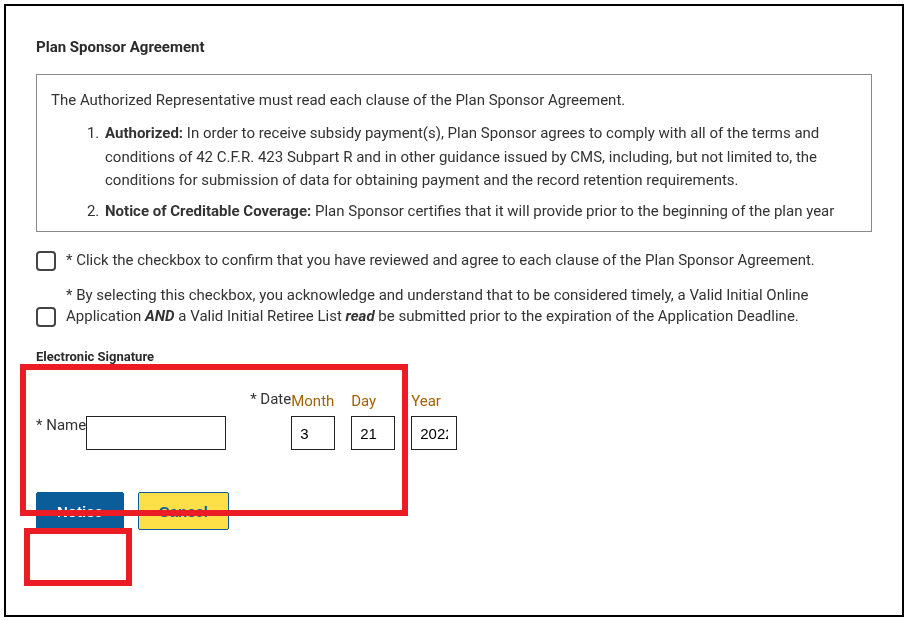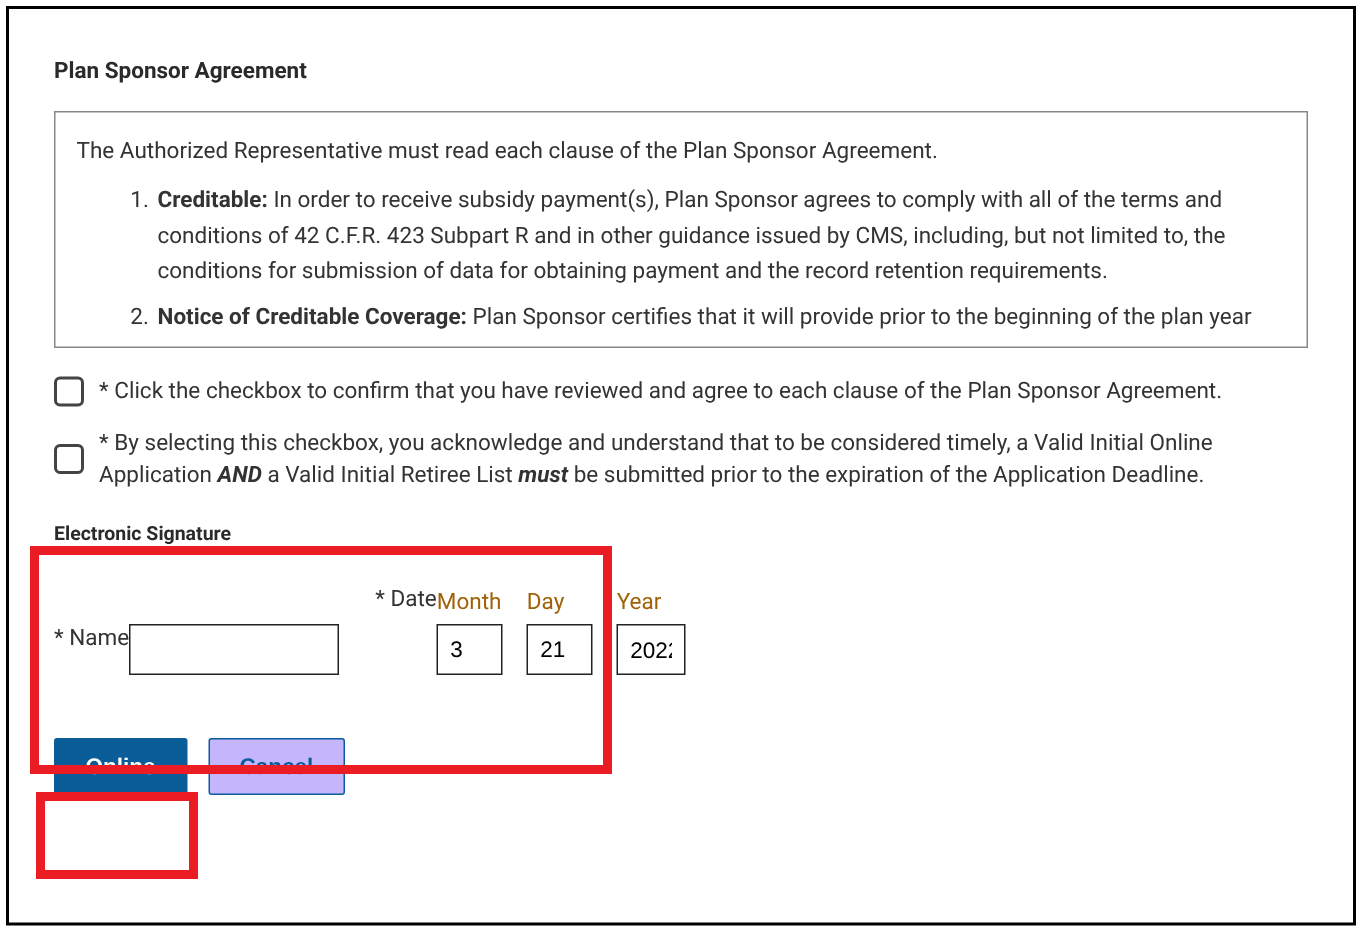--- a/index.html
+++ b/index.html
@@ -50,21 +50,21 @@
     }
     .clause-list li {
       margin-bottom: 8px;
       padding-left: 2px;
     }
     .clause-title {
       font-weight: 700;
     }
     .checkbox-row {
       display: flex;
-      align-items: center;
+      align-items: flex-end;
       gap: 10px;
       margin-top: 18px;
       font-size: 15px;
       color: #333;
       line-height: 1.4;
     }
     .checkbox-row + .checkbox-row {
       margin-top: 14px;
     }
     .cbx {
@@ -130,53 +130,53 @@
       display: inline-flex;
       align-items: center;
       justify-content: center;
     }
     .btn-primary {
       background: #0b5d9a;
       color: #fff;
       border: 1px solid #0b5d9a;
     }
     .btn-secondary {
-      background: #c4b5fd;
+      background: #fde047;
       color: #0b5d9a;
       border: 1.5px solid #0b5d9a;
     }
   </style>
 </head>
 <body>
 
 <div class="outer-border">
 
   <div class="title">Plan Sponsor Agreement</div>
 
   <div class="scroll-pane">
     <div class="intro">The Authorized Representative must read each clause of the Plan Sponsor Agreement.</div>
     <ol class="clause-list">
       <li>
-        <span class="clause-title">Creditable:</span><span> In order to receive subsidy payment(s), Plan Sponsor agrees to comply with all of the terms and conditions of 42 C.F.R. 423 Subpart R and in other guidance issued by CMS, including, but not limited to, the conditions for submission of data for obtaining payment and the record retention requirements.</span>
+        <span class="clause-title">Authorized:</span><span> In order to receive subsidy payment(s), Plan Sponsor agrees to comply with all of the terms and conditions of 42 C.F.R. 423 Subpart R and in other guidance issued by CMS, including, but not limited to, the conditions for submission of data for obtaining payment and the record retention requirements.</span>
       </li>
       <li>
         <span class="clause-title">Notice of Creditable Coverage:</span><span> Plan Sponsor certifies that it will provide prior to the beginning of the plan year</span>
       </li>
     </ol>
   </div>
 
   <div class="checkbox-row">
     <div class="cbx"></div>
     <div class="cb-text">* Click the checkbox to confirm that you have reviewed and agree to each clause of the Plan Sponsor Agreement.</div>
   </div>
 
   <div class="checkbox-row">
     <div class="cbx"></div>
     <div class="cb-text">
-      <span>* By selecting this checkbox, you acknowledge and understand that to be considered timely, a Valid Initial Online Application </span><span class="and">AND</span><span> a Valid Initial Retiree List </span><span class="must">must</span><span>  be submitted prior to the expiration of the Application Deadline.</span>
+      <span>* By selecting this checkbox, you acknowledge and understand that to be considered timely, a Valid Initial Online Application </span><span class="and">AND</span><span> a Valid Initial Retiree List </span><span class="must">read</span><span>  be submitted prior to the expiration of the Application Deadline.</span>
     </div>
   </div>
 
   <div class="esig-wrap">
     <div class="esig-title">Electronic Signature</div>
     <div class="esig-fields">
       <div class="field-col">
         <div class="label-top" style="margin-bottom:6px;">* Name</div>
         <input class="text-in name-in" value="" style="">
       </div>
@@ -194,20 +194,20 @@
           <div class="date-col">
             <div class="label-sub">Year</div>
             <input class="text-in year-in" value="2022" style="">
           </div>
         </div>
       </div>
     </div>
   </div>
 
   <div class="btn-row">
-    <button class="btn btn-primary">Online</button>
+    <button class="btn btn-primary">Notice</button>
     <button class="btn btn-secondary">Cancel</button>
   </div>
 
   <div class="highlight-box-1" style="left:14px; top:358px; width:388px; height:152px;"></div>
   <div class="highlight-box-1" style="left:18px; top:522px; width:108px; height:58px;"></div>
 
 </div>
 
 </body></html>

